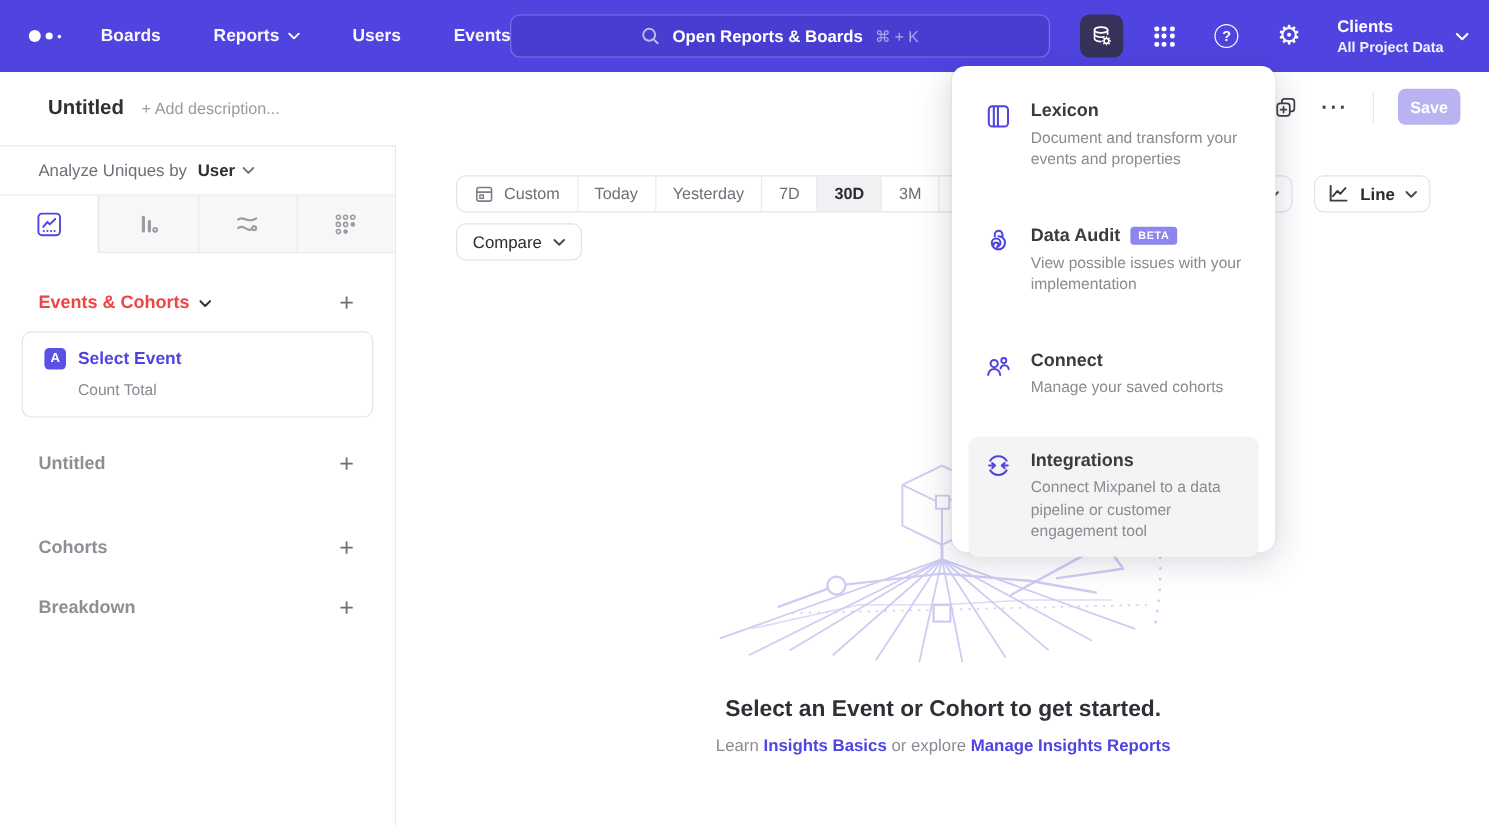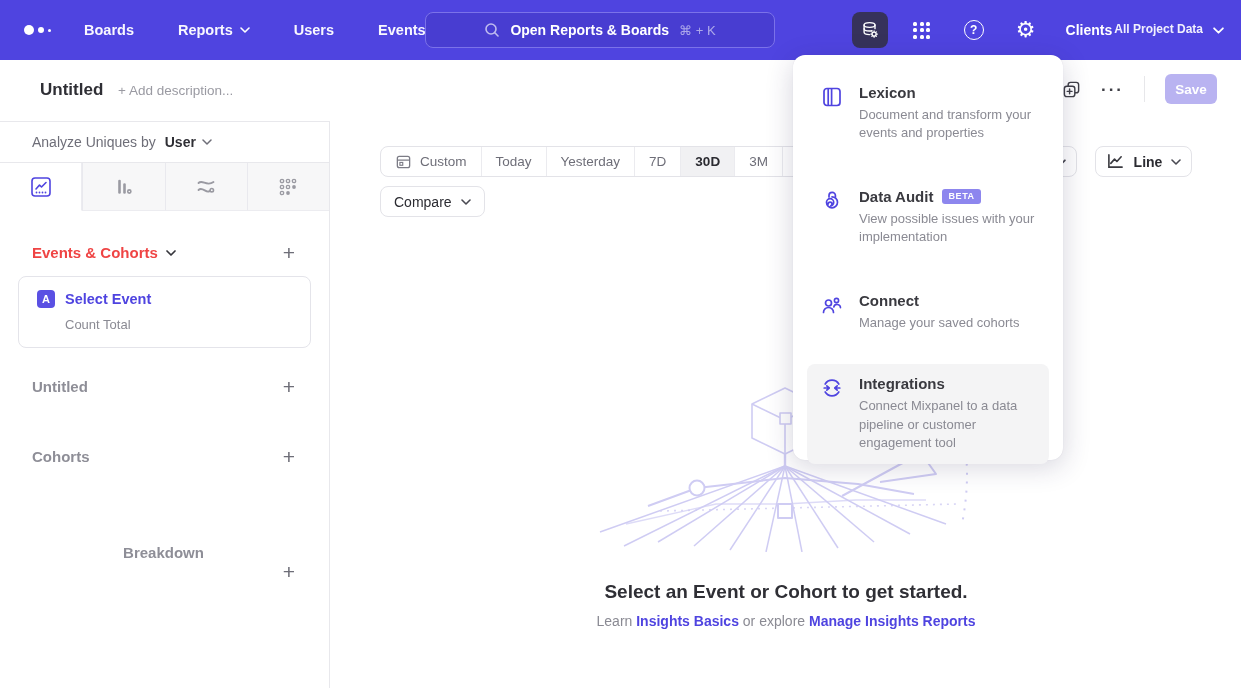--- a/index.html
+++ b/index.html
@@ -9,34 +9,34 @@
   
   .nav { position:absolute; top:0; left:0; width:100%; height:60px; background:#4f44e0; display:flex; align-items:center; color:#fff; z-index:40; }
   .logo { display:flex; align-items:center; gap:4px; margin-left:24px; width:28px; }
   .logo i { background:#fff; border-radius:50%; display:block; }
   .logo .d1{width:10px;height:10px;} .logo .d2{width:6px;height:6px;} .logo .d3{width:3px;height:3px;}
   .nav-items { display:flex; align-items:center; margin-left:32px; gap:44px; }
   .nav-item { font-size:14.5px; font-weight:600; color:rgba(255,255,255,.96); display:flex; align-items:center; gap:7px; cursor:pointer; }
   .chev { width:10px; height:6px; display:inline-block; }
   .chev svg { display:block; }
 
-  .searchbar { position:absolute; left:425px; top:12px; width:350px; height:36px; background:#483dd1; border:1px solid #7b72e9; border-radius:8px; display:flex; align-items:center; justify-content:center; gap:10px; }
+  .searchbar { position:absolute; left:425px; top:12px; width:450px; height:36px; background:#483dd1; border:1px solid #7b72e9; border-radius:8px; display:flex; align-items:center; justify-content:center; gap:10px; }
   .searchbar .mag { width:16px; height:16px; opacity:.65; }
   .search-label { font-size:14px; font-weight:600; color:#fff; }
   .search-kbd { font-size:13px; color:rgba(255,255,255,.55); font-weight:400; }
 
   .nav-right { position:absolute; right:18px; top:0; height:60px; display:flex; align-items:center; gap:16px; }
   .icon-btn { width:36px; height:36px; border-radius:8px; display:flex; align-items:center; justify-content:center; }
   .icon-btn.active { background:#36325a; }
   .grid-icon { display:grid; grid-template-columns:repeat(3,4px); grid-template-rows:repeat(3,4px); gap:2.5px; }
   .grid-icon i { background:#fff; border-radius:1.5px; }
   .help-icon { width:20px; height:20px; border:1.7px solid #fff; border-radius:50%; display:flex; align-items:center; justify-content:center; font-size:12px; font-weight:700; color:#fff; }
   .gear-icon { font-size:22px; line-height:1; color:#fff; }
   .project { display:flex; align-items:center; gap:10px; margin-left:6px; cursor:pointer; }
-  .project-txt { display:flex; flex-direction:row; gap:2px; }
+  .project-txt { display:flex; flex-direction:column; gap:2px; }
   .project-name { font-size:14px; font-weight:700; }
   .project-data { font-size:12px; font-weight:700; color:rgba(255,255,255,.92); }
 
   
   .report-header { position:absolute; top:60px; left:0; width:100%; height:61px; background:#fff; }
   .rh-title { position:absolute; left:40px; top:20px; font-size:17px; font-weight:700; color:#2f2f35; }
   .rh-desc { position:absolute; left:118px; top:23px; font-size:13.5px; color:#9a9aa2; }
   .rh-actions { position:absolute; right:24px; top:14px; display:flex; align-items:center; gap:20px; }
   .dup-icon svg { display:block; }
   .more-dots { font-size:17px; font-weight:700; color:#3f3f46; letter-spacing:2px; line-height:1; }
@@ -53,21 +53,21 @@
   .events-header { margin-top:31px; padding:0 34px 0 32px; display:flex; align-items:center; }
   .events-title { font-size:15px; font-weight:700; color:#ef4444; display:flex; align-items:center; gap:8px; }
   .plus { margin-left:auto; font-size:21px; font-weight:300; color:#6e6e78; line-height:1; cursor:pointer; }
   .event-card { margin:13px 18px 0; border:1px solid #e4e4ea; border-radius:8px; padding:13px 14px 15px 18px; }
   .ec-row { display:flex; align-items:center; gap:10px; }
   .ec-badge { width:18px; height:18px; background:#5a50e3; border-radius:4px; color:#fff; font-size:11px; font-weight:700; display:flex; align-items:center; justify-content:center; }
   .ec-title { font-size:14.5px; font-weight:600; color:#4f44e0; }
   .ec-sub { margin:9px 0 0 28px; font-size:13px; color:#8a8a93; }
   .side-section { display:flex; align-items:center; padding:0 34px 0 32px; height:20px; }
   .ss-label { font-size:15px; font-weight:600; color:#8e8e97; }
-  .ss-1{ margin-top:28px; } .ss-2{ margin-top:50px; } .ss-3{ margin-top:78px;flex-direction:column; }
+  .ss-1{ margin-top:28px; } .ss-2{ margin-top:50px; } .ss-3{ margin-top:30px; }
 
   
   .main { position:absolute; left:331px; top:121px; right:0; bottom:0; background:#fff; }
   .seg { position:absolute; left:49px; top:25px; height:31px; display:flex; border:1px solid #e3e3e8; border-radius:8px; background:#fff; overflow:hidden; }
   .seg-cell { display:flex; align-items:center; padding:0 14px; font-size:13.5px; color:#6e6e78; border-left:1px solid #ebebef; gap:8px; white-space:nowrap; cursor:pointer; }
   .seg-cell:first-child { border-left:none; }
   .seg-cell.selected { background:#f1f1f3; color:#2b2b31; font-weight:700; }
   .partial-btn { position:absolute; left:672px; top:25px; width:74px; height:31px; border:1px solid #e3e3e8; border-radius:8px; display:flex; align-items:center; justify-content:flex-end; padding-right:11px; background:#fff; }
   .linetype-btn { position:absolute; left:764px; top:25px; width:97px; height:31px; border:1px solid #e3e3e8; border-radius:8px; display:flex; align-items:center; justify-content:center; gap:9px; background:#fff; cursor:pointer; }
   .linetype-label { font-size:14px; font-weight:600; color:#2b2b31; }

